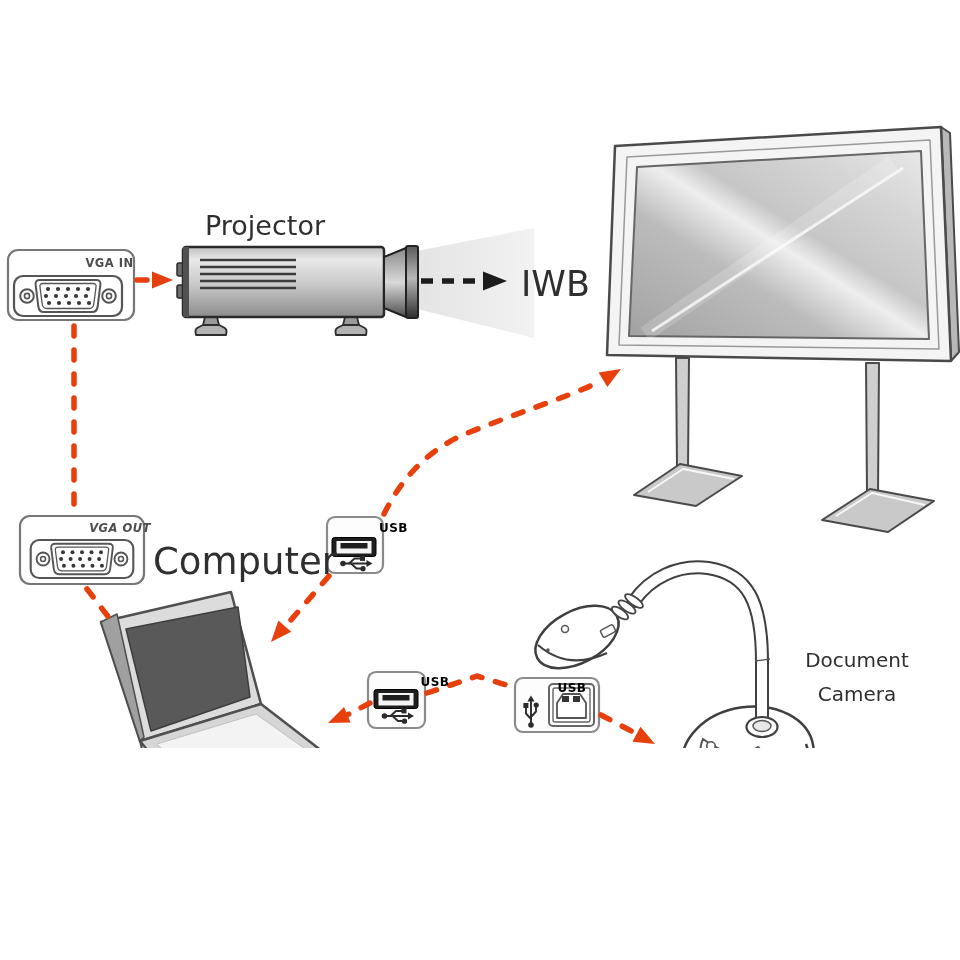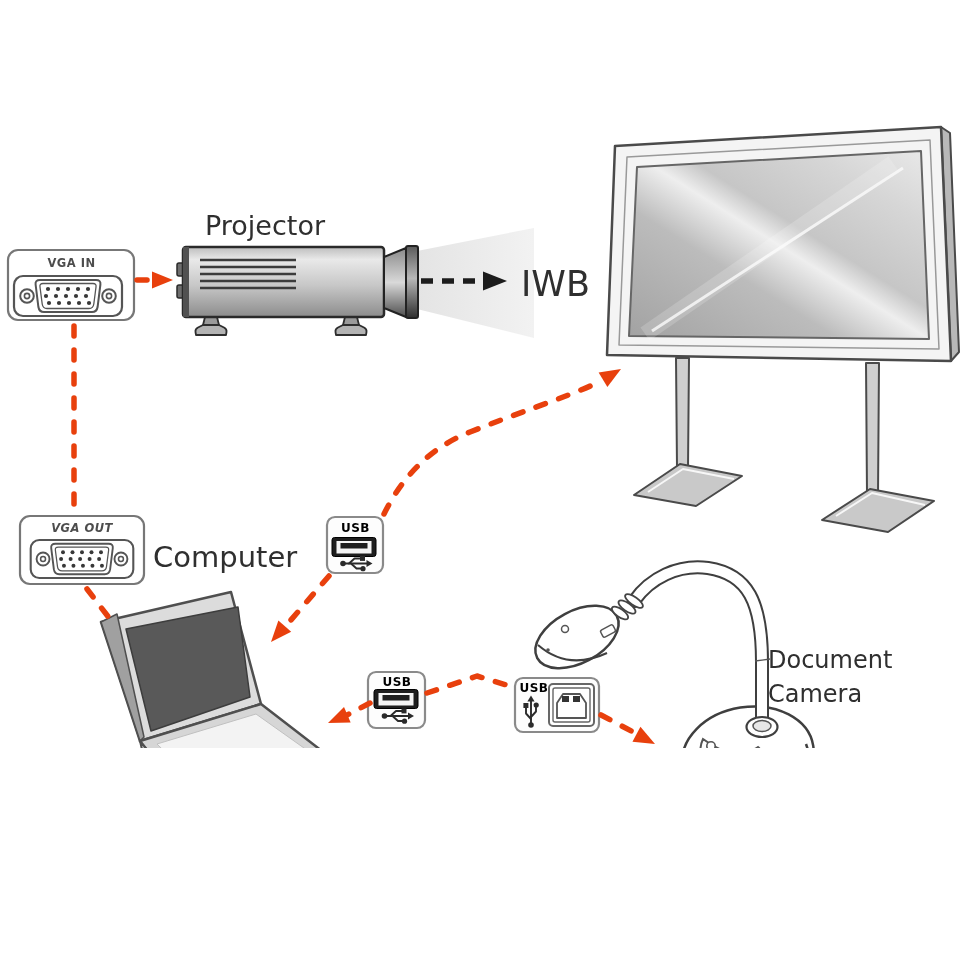--- a/index.html
+++ b/index.html
@@ -4,23 +4,23 @@
 <style>
   html,body{margin:0;padding:0;background:#fff;}
   .stage{
     position:relative;width:960px;height:748px;background:#ffffff;overflow:hidden;
     font-family:"DejaVu Sans","Liberation Sans",sans-serif;color:#2f2f2f;
   }
   .stage svg{position:absolute;left:0;top:0;}
   .lbl{position:absolute;color:#2f2f2f;white-space:nowrap;}
   .lbl-projector{left:190px;top:210px;width:150px;text-align:center;font-size:27px;}
   .lbl-iwb{left:521px;top:264px;width:70px;font-size:35px;}
-  .lbl-computer{left:153px;top:540px;width:165px;font-size:29px;}
-  .lbl-doccam{left:768px;top:643px;width:178px;font-size:24px;line-height:34px;}
-  .lbl-port{position:absolute;font-weight:bold;color:#4d4d4d;text-align:center;font-size:11.5px;letter-spacing:.5px;}
+  .lbl-computer{left:153px;top:540px;width:165px;font-size:37px;}
+  .lbl-doccam{left:768px;top:643px;width:178px;text-align:center;font-size:20px;line-height:34px;}
+  .lbl-port{position:absolute;font-weight:bold;color:#4d4d4d;text-align:center;font-size:11.5px;letter-spacing:.5px;padding-left:38px;}
   .lbl-vga-in{left:8px;top:256px;width:127px;}
   .lbl-vga-out{left:20px;top:521px;width:124px;font-style:italic;}
   .lbl-usb{color:#000000;font-size:12px;}
   .lbl-usb-1{left:328px;top:521px;width:55px;}
   .lbl-usb-2{left:369px;top:675px;width:56px;}
   .lbl-usb-3{left:516px;top:681px;width:36px;}
 </style>
 </head>
 <body>
 

